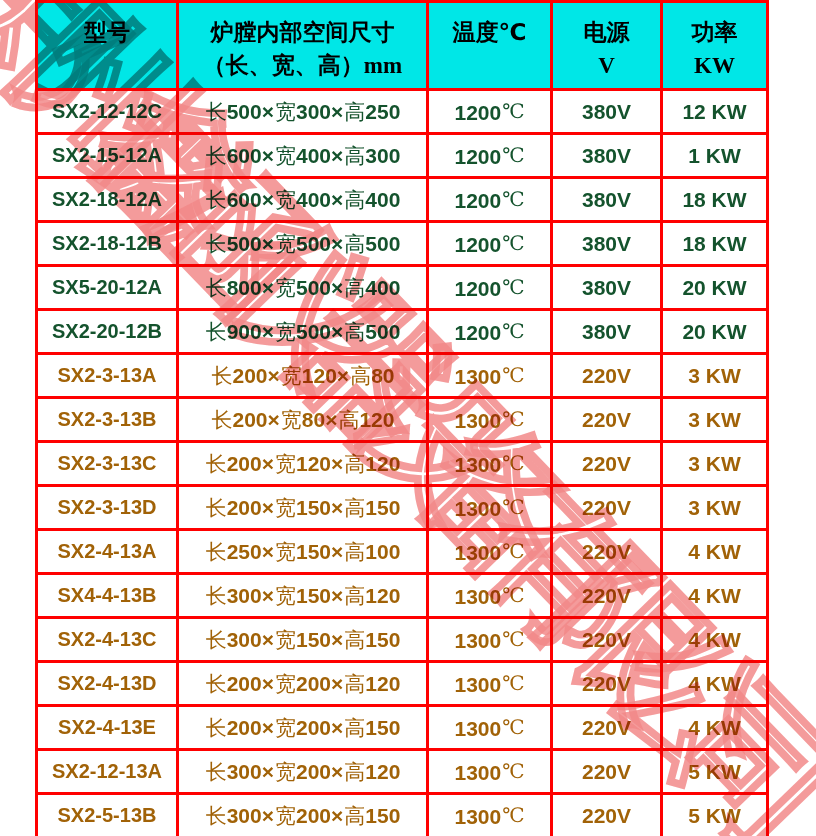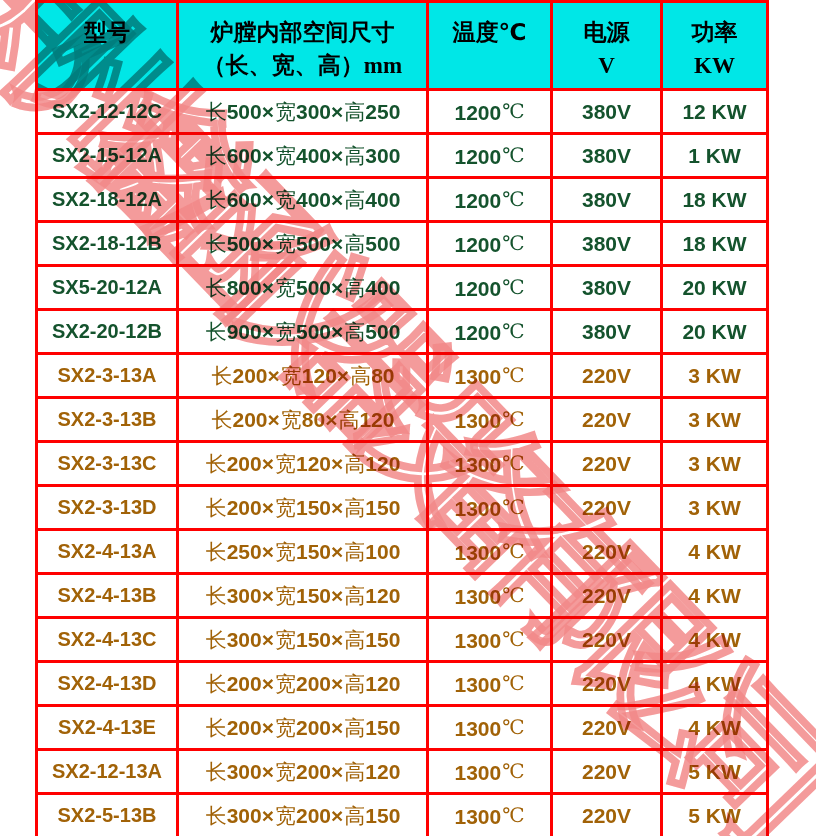--- a/index.html
+++ b/index.html
@@ -163,21 +163,21 @@
           <td><span class="num">3 KW</span></td>
         </tr>
         <tr class="row row-blue">
           <td><span class="model num">SX2-4-13A</span></td>
           <td><span class="cjk">长</span><span class="num v">250</span><span class="num">×</span><span class="cjk">宽</span><span class="num v">150</span><span class="num">×</span><span class="cjk">高</span><span class="num v">100</span></td>
           <td><span class="num">1300</span><span class="deg">℃</span></td>
           <td><span class="num">220V</span></td>
           <td><span class="num">4 KW</span></td>
         </tr>
         <tr class="row row-blue">
-          <td><span class="model num">SX2-4-13B</span></td>
+          <td><span class="model num">SX4-4-13B</span></td>
           <td><span class="cjk">长</span><span class="num v">300</span><span class="num">×</span><span class="cjk">宽</span><span class="num v">150</span><span class="num">×</span><span class="cjk">高</span><span class="num v">120</span></td>
           <td><span class="num">1300</span><span class="deg">℃</span></td>
           <td><span class="num">220V</span></td>
           <td><span class="num">4 KW</span></td>
         </tr>
         <tr class="row row-blue">
           <td><span class="model num">SX2-4-13C</span></td>
           <td><span class="cjk">长</span><span class="num v">300</span><span class="num">×</span><span class="cjk">宽</span><span class="num v">150</span><span class="num">×</span><span class="cjk">高</span><span class="num v">150</span></td>
           <td><span class="num">1300</span><span class="deg">℃</span></td>
           <td><span class="num">220V</span></td>

